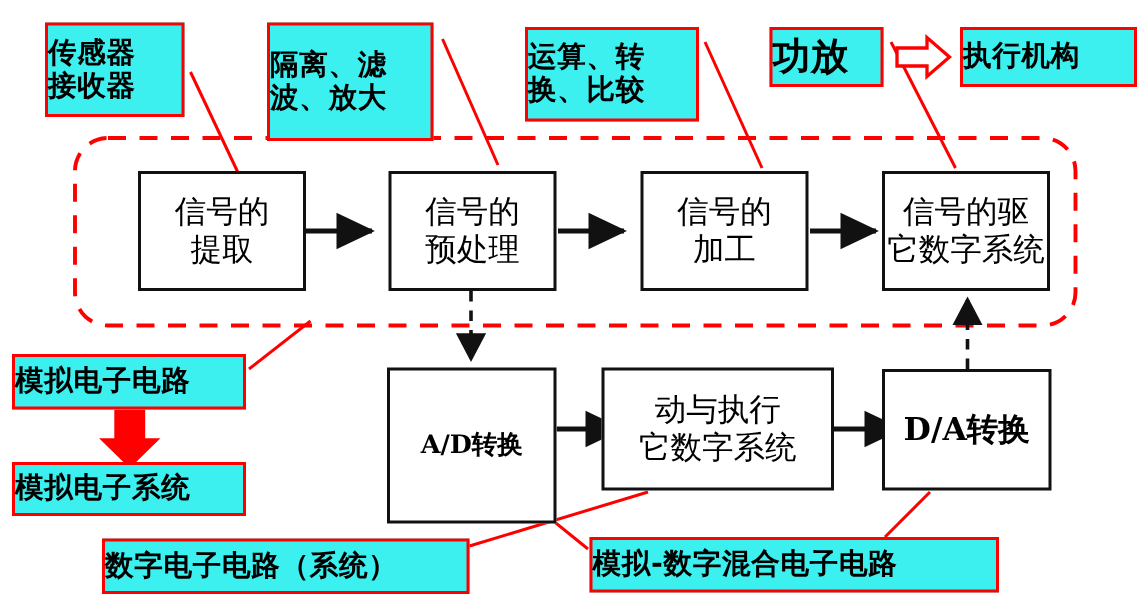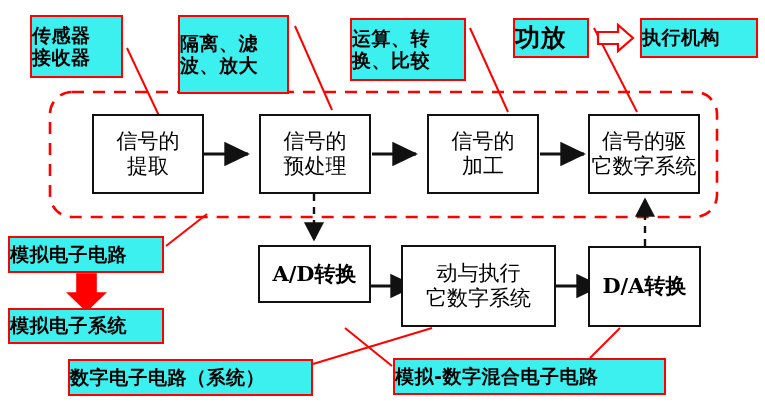--- a/index.html
+++ b/index.html
@@ -150,21 +150,21 @@
     </span>
   </div>
 
   <div class="pbox" style="left:588px; top:114px; width:112px; height:80px; font-size:21px;">
     <span>
       <span>信号的驱</span>
       <span>它数字系统</span>
     </span>
   </div>
 
-  <div class="pbox serif" style="left:258px; top:245px; width:113px; height:58px; font-size:21px;">
+  <div class="pbox serif" style="left:258px; top:245px; width:113px; height:104px; font-size:17px;">
     <span>A/D转换</span>
   </div>
 
   <div class="pbox" style="left:401px; top:245px; width:155px; height:82px; font-size:21px;">
     <span>
       <span>动与执行</span>
       <span>它数字系统</span>
     </span>
   </div>
 

